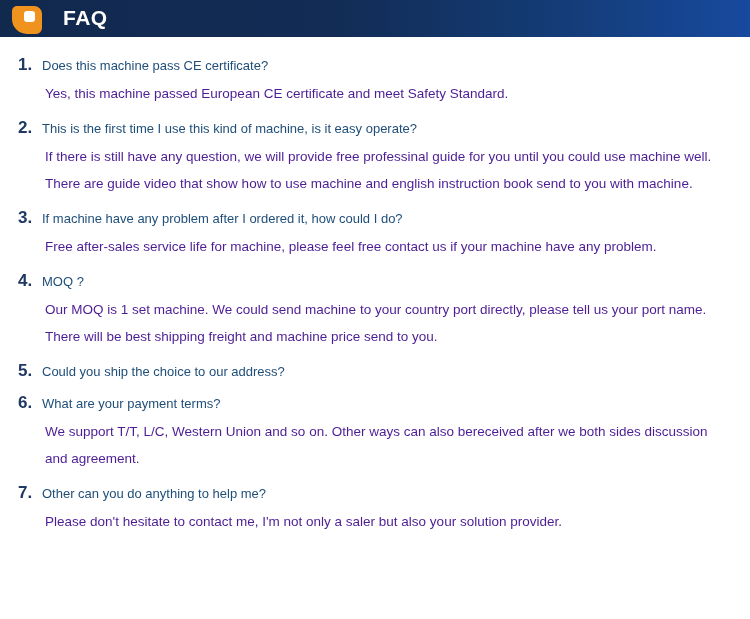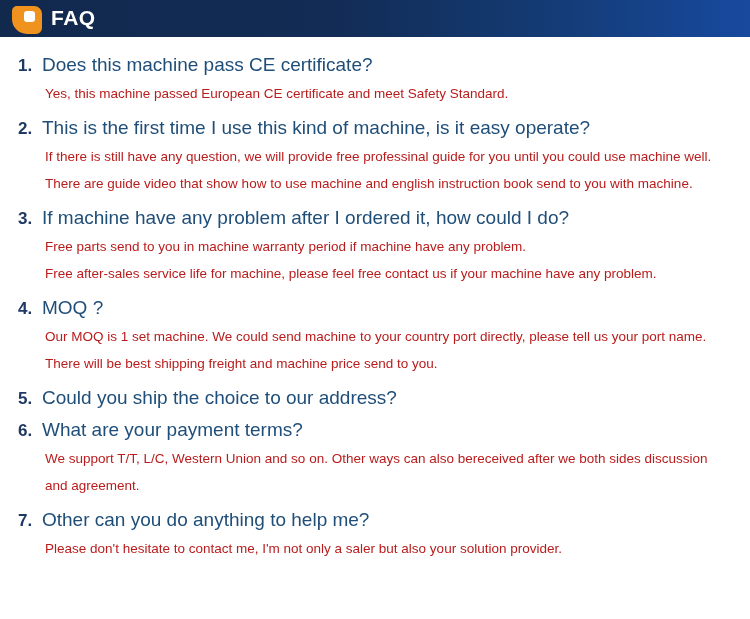--- a/index.html
+++ b/index.html
@@ -36,21 +36,21 @@
     left: 12px;
     width: 11px;
     height: 11px;
     background: #ffffff;
     border-radius: 3px;
   }
   .header-title {
     color: #ffffff;
     font-size: 21px;
     font-weight: bold;
-    margin-left: 9px;
+    margin-left: 21px;
     letter-spacing: 0.5px;
     line-height: 1;
     padding-bottom: 2px;
   }
 
   
   .content {
     padding: 17px 28px 0 18px;
   }
   .faq-item {
@@ -63,31 +63,31 @@
     margin-bottom: 4px;
   }
   .q-num {
     flex: 0 0 24px;
     width: 24px;
     font-size: 17px;
     font-weight: bold;
     color: #1F3864;
   }
   .q-text {
-    font-size: 19px;
+    font-size: 13px;
     color: #1F4E79;
   }
   .answers {
     margin-left: 27px;
   }
   .answers p {
     margin: 0;
     font-size: 13.5px;
     line-height: 27px;
-    color: #b91c1c;
+    color: #4c1d95;
   }
 </style>
 </head>
 <body>
 
 <div class="header">
   <div class="logo">
     <div class="logo-hole"></div>
   </div>
   <div class="header-title">FAQ</div>
@@ -115,21 +115,20 @@
       <p>There are guide video that show how to use machine and english instruction book send to you with machine.</p>
     </div>
   </div>
 
   <div class="faq-item">
     <div class="q-row">
       <span class="q-num">3.</span>
       <span class="q-text">If machine have any problem after I ordered it, how could I do?</span>
     </div>
     <div class="answers">
-      <p>Free parts send to you in machine warranty period if machine have any problem.</p>
       <p>Free after-sales service life for machine, please feel free contact us if your machine have any problem.</p>
     </div>
   </div>
 
   <div class="faq-item">
     <div class="q-row">
       <span class="q-num">4.</span>
       <span class="q-text">MOQ ?</span>
     </div>
     <div class="answers">

